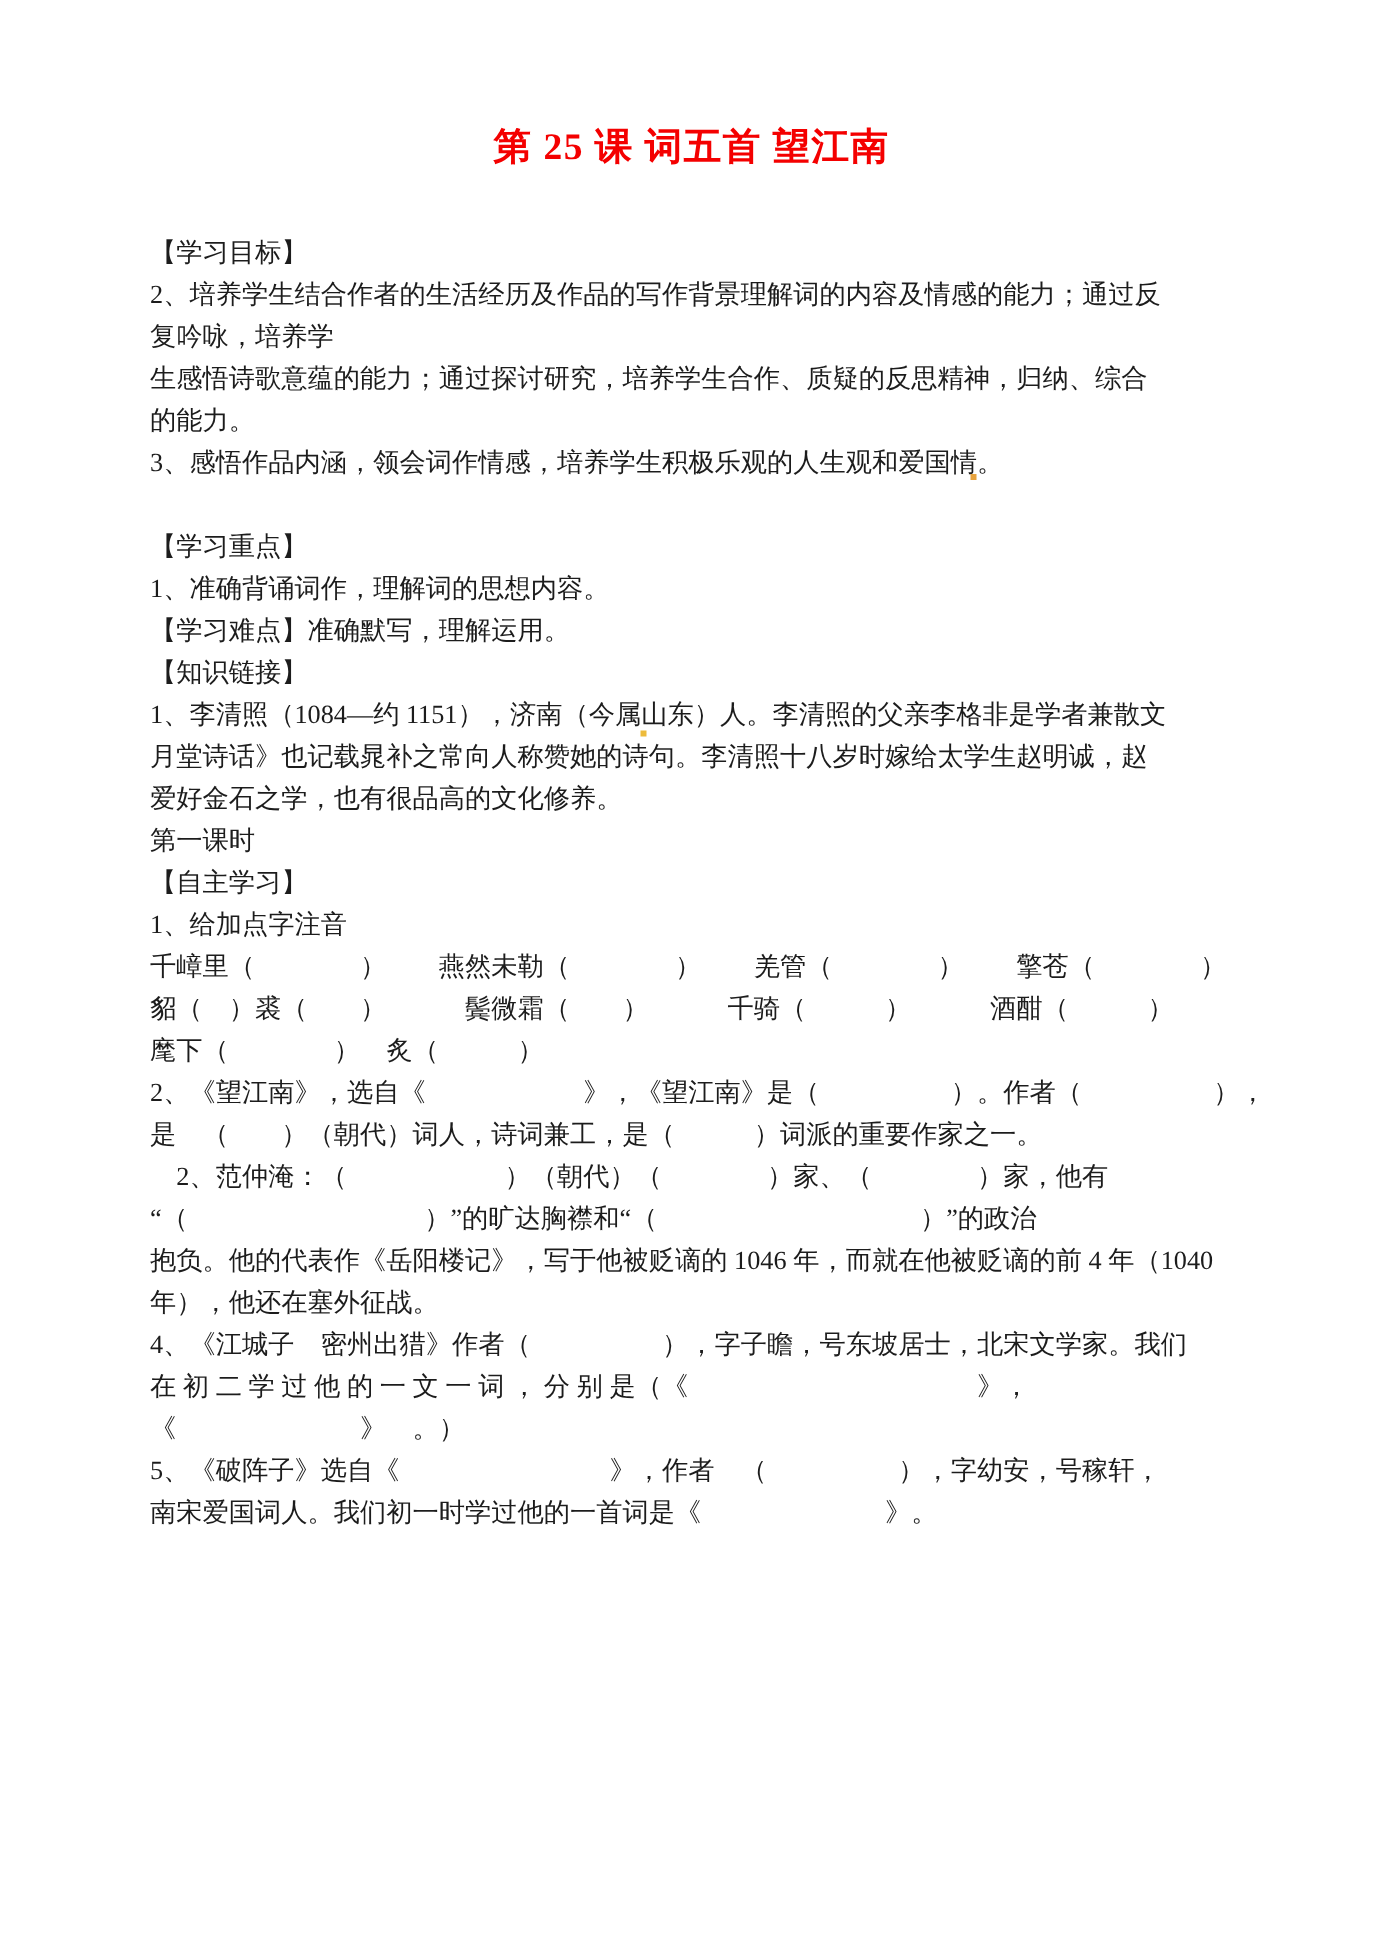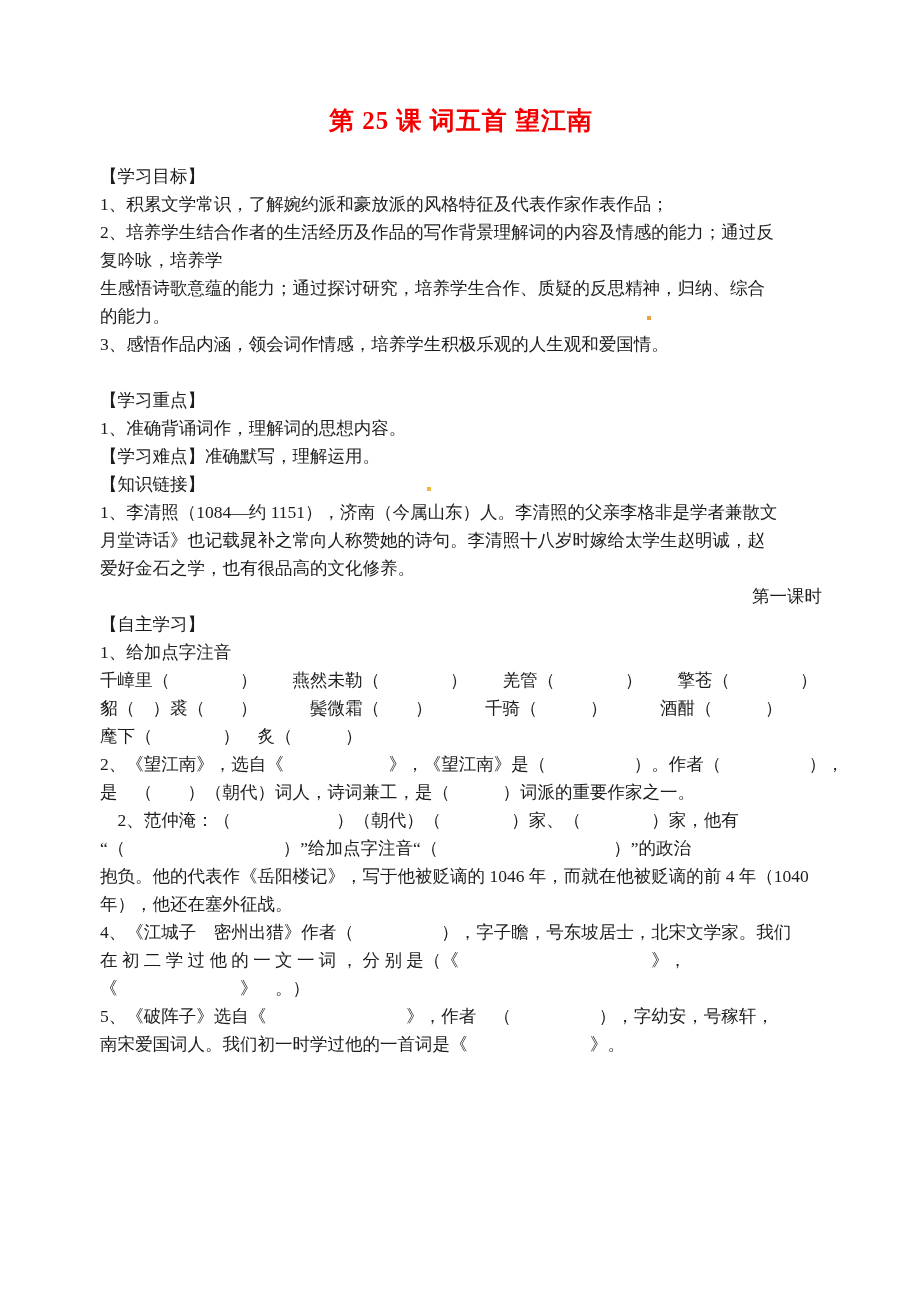--- a/index.html
+++ b/index.html
@@ -13,50 +13,49 @@
   .page{
     position:absolute;left:0;top:0;width:920px;height:1300px;
     background:#ffffff;
   }
   .doc{
     position:absolute;left:100px;top:0;width:722px;
     color:#1c1c1c;
     font-size:17.5px;line-height:28px;
   }
   .title{
-    margin-top:104px;
+    margin-top:82px;
     text-align:center;
     font-size:25px;
     line-height:34px;
     font-weight:700;
     letter-spacing:1px;
     white-space:pre;
   }
-  .lines{margin-top:24px;}
+  .lines{margin-top:38px;}
   .ln{
     height:28px;
     white-space:pre;
     overflow:visible;
   }
-  .ln.center{text-align:right;}
+  .ln.center{text-align:left;}
   .mark{
     position:absolute;
     width:4px;height:4px;
     background:#e8a33d;
   }
 </style>
 </head>
 <body>
 
 <div class="page">
   <div class="doc">
     <div class="title" style="color: rgb(244, 0, 0);">第 25 课 词五首 望江南</div>
     <div class="lines">
       <div class="ln">【学习目标】</div>
-      <div class="ln">1、积累文学常识，了解婉约派和豪放派的风格特征及代表作家作表作品；</div>
       <div class="ln">2、培养学生结合作者的生活经历及作品的写作背景理解词的内容及情感的能力；通过反</div>
       <div class="ln">复吟咏，培养学</div>
       <div class="ln">生感悟诗歌意蕴的能力；通过探讨研究，培养学生合作、质疑的反思精神，归纳、综合</div>
       <div class="ln">的能力。</div>
       <div class="ln">3、感悟作品内涵，领会词作情感，培养学生积极乐观的人生观和爱国情。</div>
       <div class="ln blank"></div>
       <div class="ln">【学习重点】</div>
       <div class="ln">1、准确背诵词作，理解词的思想内容。</div>
       <div class="ln">【学习难点】准确默写，理解运用。</div>
       <div class="ln">【知识链接】</div>
@@ -65,21 +64,21 @@
       <div class="ln">爱好金石之学，也有很品高的文化修养。</div>
       <div class="ln center">第一课时</div>
       <div class="ln">【自主学习】</div>
       <div class="ln">1、给加点字注音</div>
       <div class="ln">千嶂里（　　　　）　　燕然未勒（　　　　）　　羌管（　　　　）　　擎苍（　　　　）</div>
       <div class="ln">貂（　）裘（　　）　　　鬓微霜（　　）　　　千骑（　　　）　　　酒酣（　　　）</div>
       <div class="ln">麾下（　　　　）　炙（　　　）</div>
       <div class="ln">2、《望江南》，选自《　　　　　　》，《望江南》是（　　　　　）。作者（　　　　　），</div>
       <div class="ln">是　（　　）（朝代）词人，诗词兼工，是（　　　）词派的重要作家之一。</div>
       <div class="ln">　2、范仲淹：（　　　　　　）（朝代）（　　　　）家、（　　　　）家，他有</div>
-      <div class="ln">“（　　　　　　　　　）”给加点字注音“（　　　　　　　　　　）”的政治</div>
+      <div class="ln">“（　　　　　　　　　）”的旷达胸襟和“（　　　　　　　　　　）”的政治</div>
       <div class="ln">抱负。他的代表作《岳阳楼记》，写于他被贬谪的 1046 年，而就在他被贬谪的前 4 年（1040</div>
       <div class="ln">年），他还在塞外征战。</div>
       <div class="ln">4、《江城子　密州出猎》作者（　　　　　），字子瞻，号东坡居士，北宋文学家。我们</div>
       <div class="ln">在 初 二 学 过 他 的 一 文 一 词 ， 分 别 是（《　　　　　　　　　　　》，</div>
       <div class="ln">《　　　　　　　》　。）</div>
       <div class="ln">5、《破阵子》选自《　　　　　　　　》，作者　（　　　　　），字幼安，号稼轩，</div>
       <div class="ln">南宋爱国词人。我们初一时学过他的一首词是《　　　　　　　》。</div>
     </div>
   </div>
   <div class="mark" style="left: 647px; top: 316px; background: rgb(232, 163, 61);"></div>

